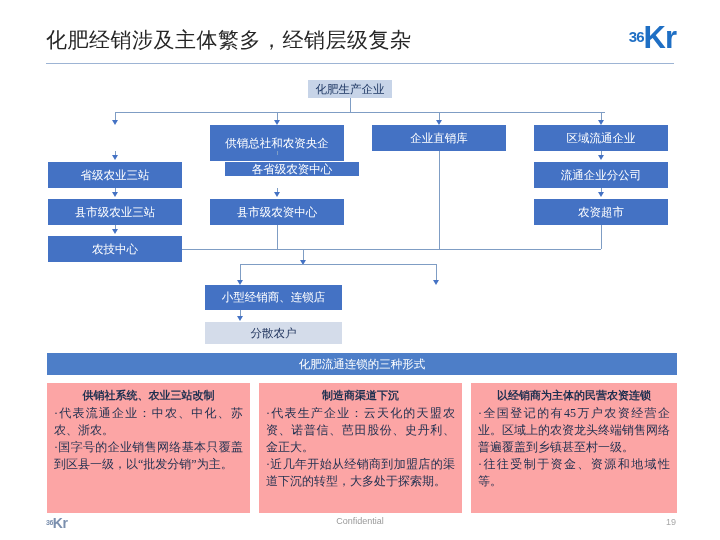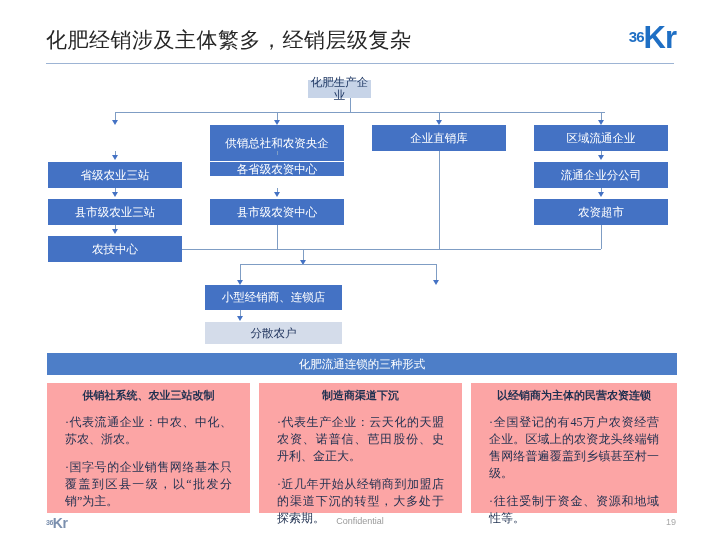--- a/index.html
+++ b/index.html
@@ -143,21 +143,21 @@
     margin-bottom: 2px;
     line-height: 1.25;
   }
   .panel-body {
     font-size: 12px;
     color: #1f3050;
     line-height: 1.42;
     text-align: justify;
   }
   .panel-body p {
-    margin: 11px;
+    margin: 0;
     text-indent: 0;
   }
 
   
   #footer-logo {
     position: absolute;
     left: 46px;
     bottom: 10px;
     display: flex;
     align-items: flex-end;
@@ -202,21 +202,21 @@
 
   <div id="slide-title">化肥经销涉及主体繁多，经销层级复杂</div>
   <div id="title-rule"></div>
   <div id="brand-logo">
     <span class="logo-36">36</span>
     <span class="logo-kr">Kr</span>
   </div>
 
   <div id="diagram">
 
-    <div class="node pale" style="left:308px; top:80px; width:63px; height:18px;">化肥生产企业</div>
+    <div class="node pale" style="left:308px; top:80px; width:84px; height:18px;">化肥生产企业</div>
 
     <div class="conn v" style="left:350px; top:98px; height:14px;"></div>
 
     <div class="conn h" style="left:115px; top:112px; width:490px;"></div>
 
     <div class="conn v" style="left:115px; top:112px; height:11px;"></div>
     <div class="arrow" style="left:111.5px; top:120px;"></div>
 
     <div class="conn v" style="left:277px; top:112px; height:11px;"></div>
     <div class="arrow" style="left:273.5px; top:120px;"></div>
@@ -237,21 +237,21 @@
     <div class="node solid" style="left:48px; top:199px; width:134px; height:26px;">县市级农业三站</div>
     <div class="conn v" style="left:115px; top:225px; height:6px;"></div>
     <div class="arrow" style="left:111.5px; top:229px;"></div>
 
     <div class="node solid" style="left:48px; top:236px; width:134px; height:26px;">农技中心</div>
 
     <div class="node solid" style="left:210px; top:125px; width:134px; height:36px;">供销总社和农资央企</div>
     <div class="conn v" style="left:277px; top:151px; height:6px;"></div>
     <div class="arrow" style="left:273.5px; top:155px;"></div>
 
-    <div class="node solid" style="left:210px; top:162px; width:134px; height:14px;">各省级农资中心</div>
+    <div class="node solid" style="left:225px; top:162px; width:134px; height:14px;">各省级农资中心</div>
     <div class="conn v" style="left:277px; top:188px; height:6px;"></div>
     <div class="arrow" style="left:273.5px; top:192px;"></div>
 
     <div class="node solid" style="left:210px; top:199px; width:134px; height:26px;">县市级农资中心</div>
     <div class="conn v" style="left:277px; top:225px; height:24px;"></div>
 
     <div class="node solid" style="left:372px; top:125px; width:134px; height:26px;">企业直销库</div>
     <div class="conn v" style="left:439px; top:151px; height:98px;"></div>
 
     <div class="node solid" style="left:534px; top:125px; width:134px; height:26px;">区域流通企业</div>

